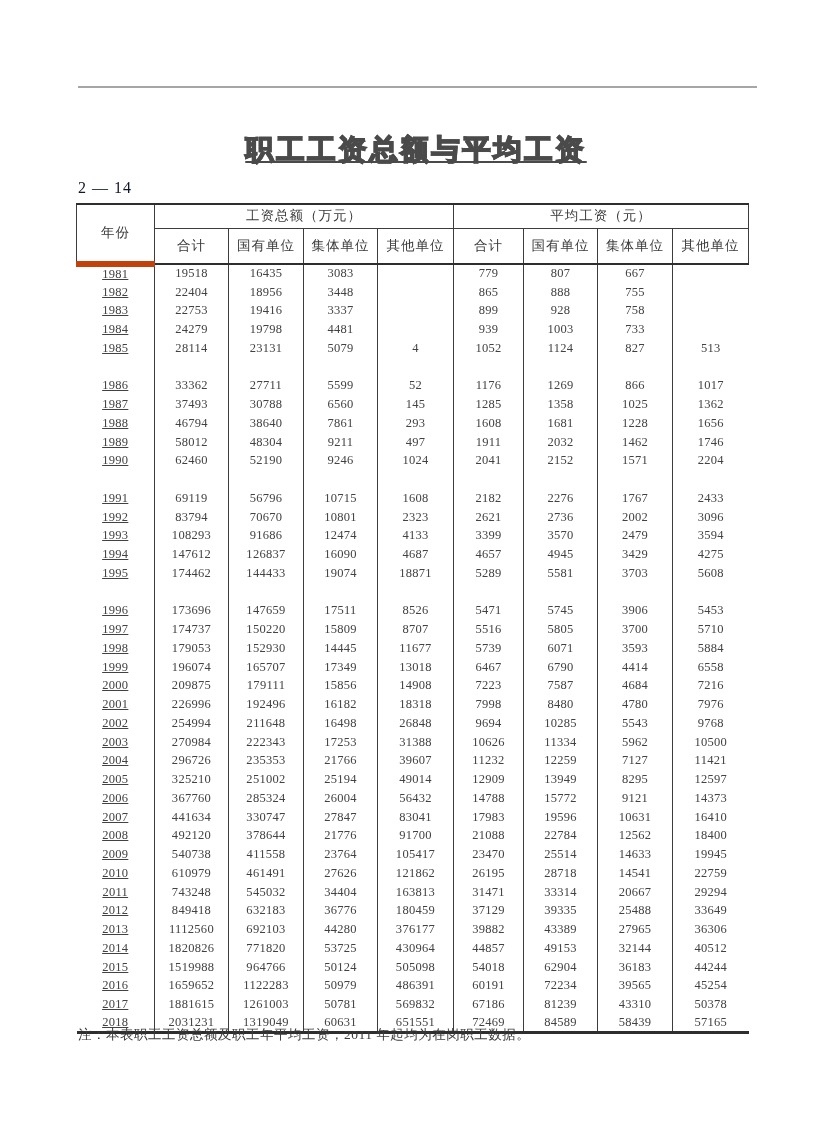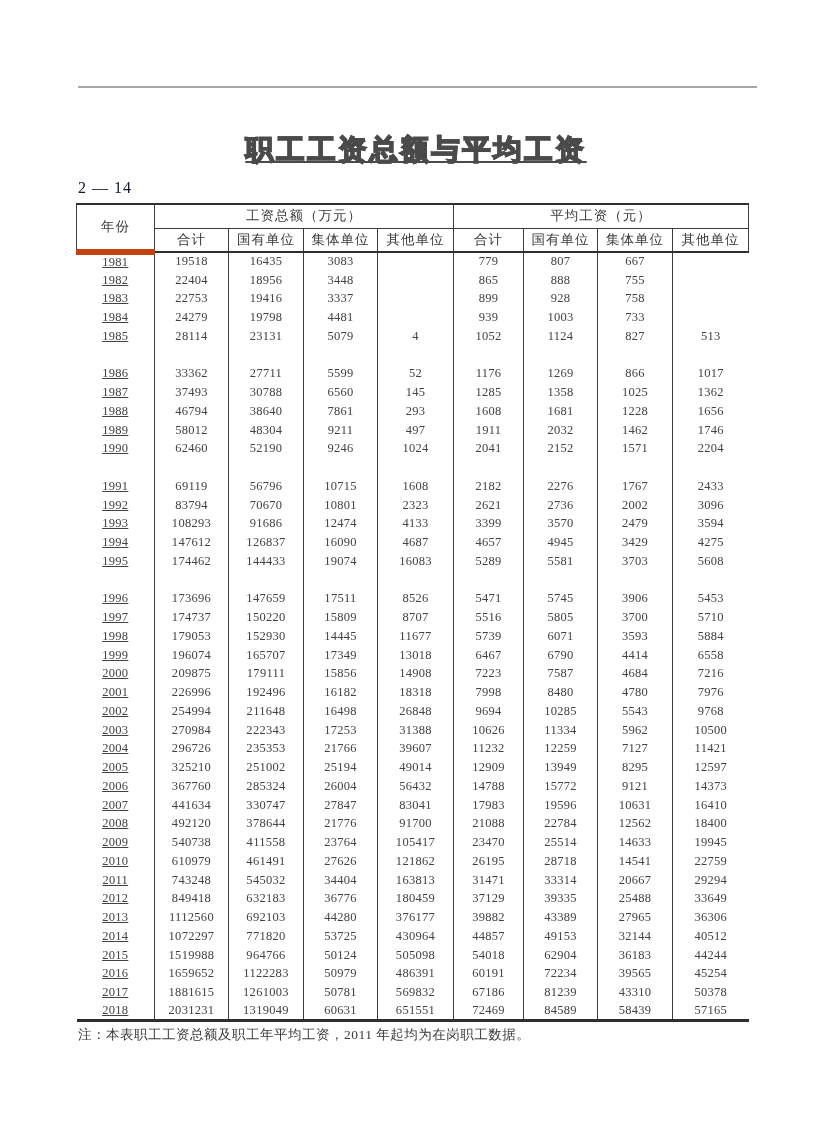--- a/index.html
+++ b/index.html
@@ -53,21 +53,21 @@
     overflow: hidden;
     white-space: nowrap;
   }
   thead th {
     border: 1px solid #3c3c3c;
     font-size: 13.5px;
     color: #3a3a3a;
     letter-spacing: 1px;
   }
   tr.group-row th { border-top: 2px solid #2e2e2e; height: 24px; }
-  tr.sub-row th { border-bottom: 2px solid #2e2e2e; height: 24px; }
+  tr.sub-row th { border-bottom: 2px solid #2e2e2e; height: 36px; }
   th.year-head { border-bottom: 6px solid #c2410c; }
   tbody td {
     border-left: 1px solid #3c3c3c;
     height: 18.75px;
     font-size: 12.5px;
     color: #424242;
     letter-spacing: 0.3px;
   }
   tbody td:first-child { border-left: none; text-decoration: underline; }
   .foot-note {
@@ -291,21 +291,21 @@
         <td>4657</td>
         <td>4945</td>
         <td>3429</td>
         <td>4275</td>
       </tr>
       <tr>
         <td>1995</td>
         <td>174462</td>
         <td>144433</td>
         <td>19074</td>
-        <td>16083</td>
+        <td>18871</td>
         <td>5289</td>
         <td>5581</td>
         <td>3703</td>
         <td>5608</td>
       </tr>
       <tr>
         <td></td>
         <td></td>
         <td></td>
         <td></td>
@@ -508,21 +508,21 @@
         <td>692103</td>
         <td>44280</td>
         <td>376177</td>
         <td>39882</td>
         <td>43389</td>
         <td>27965</td>
         <td>36306</td>
       </tr>
       <tr>
         <td>2014</td>
-        <td>1072297</td>
+        <td>1820826</td>
         <td>771820</td>
         <td>53725</td>
         <td>430964</td>
         <td>44857</td>
         <td>49153</td>
         <td>32144</td>
         <td>40512</td>
       </tr>
       <tr>
         <td>2015</td>

